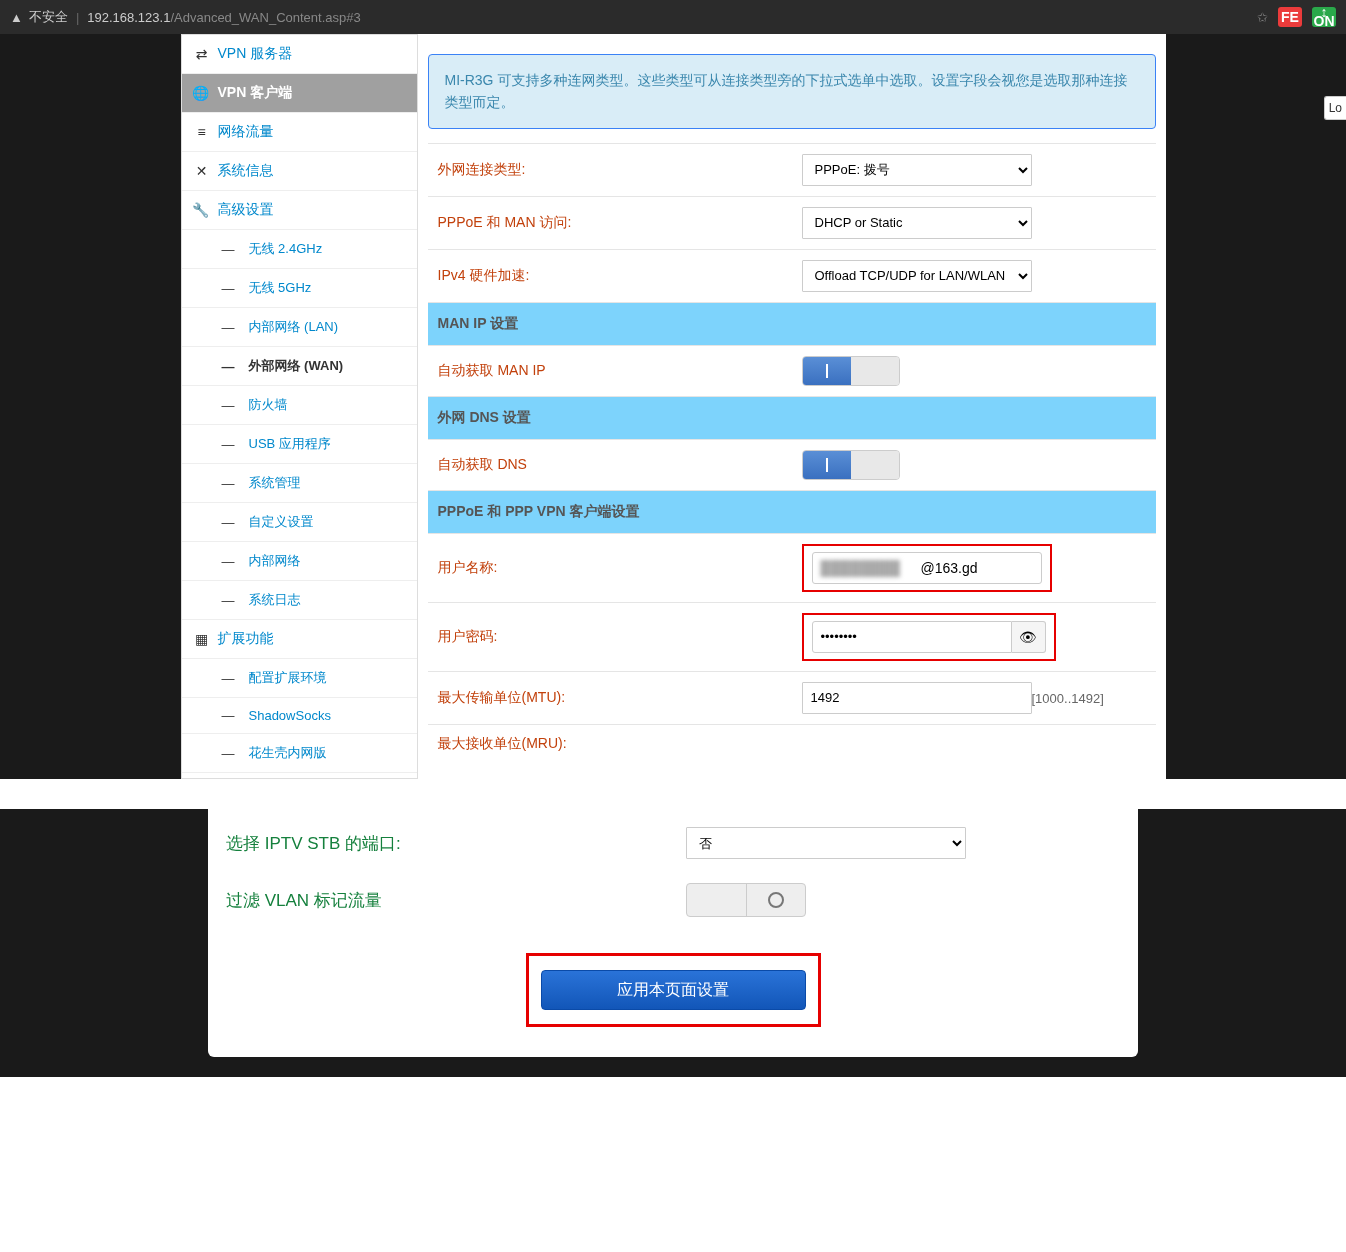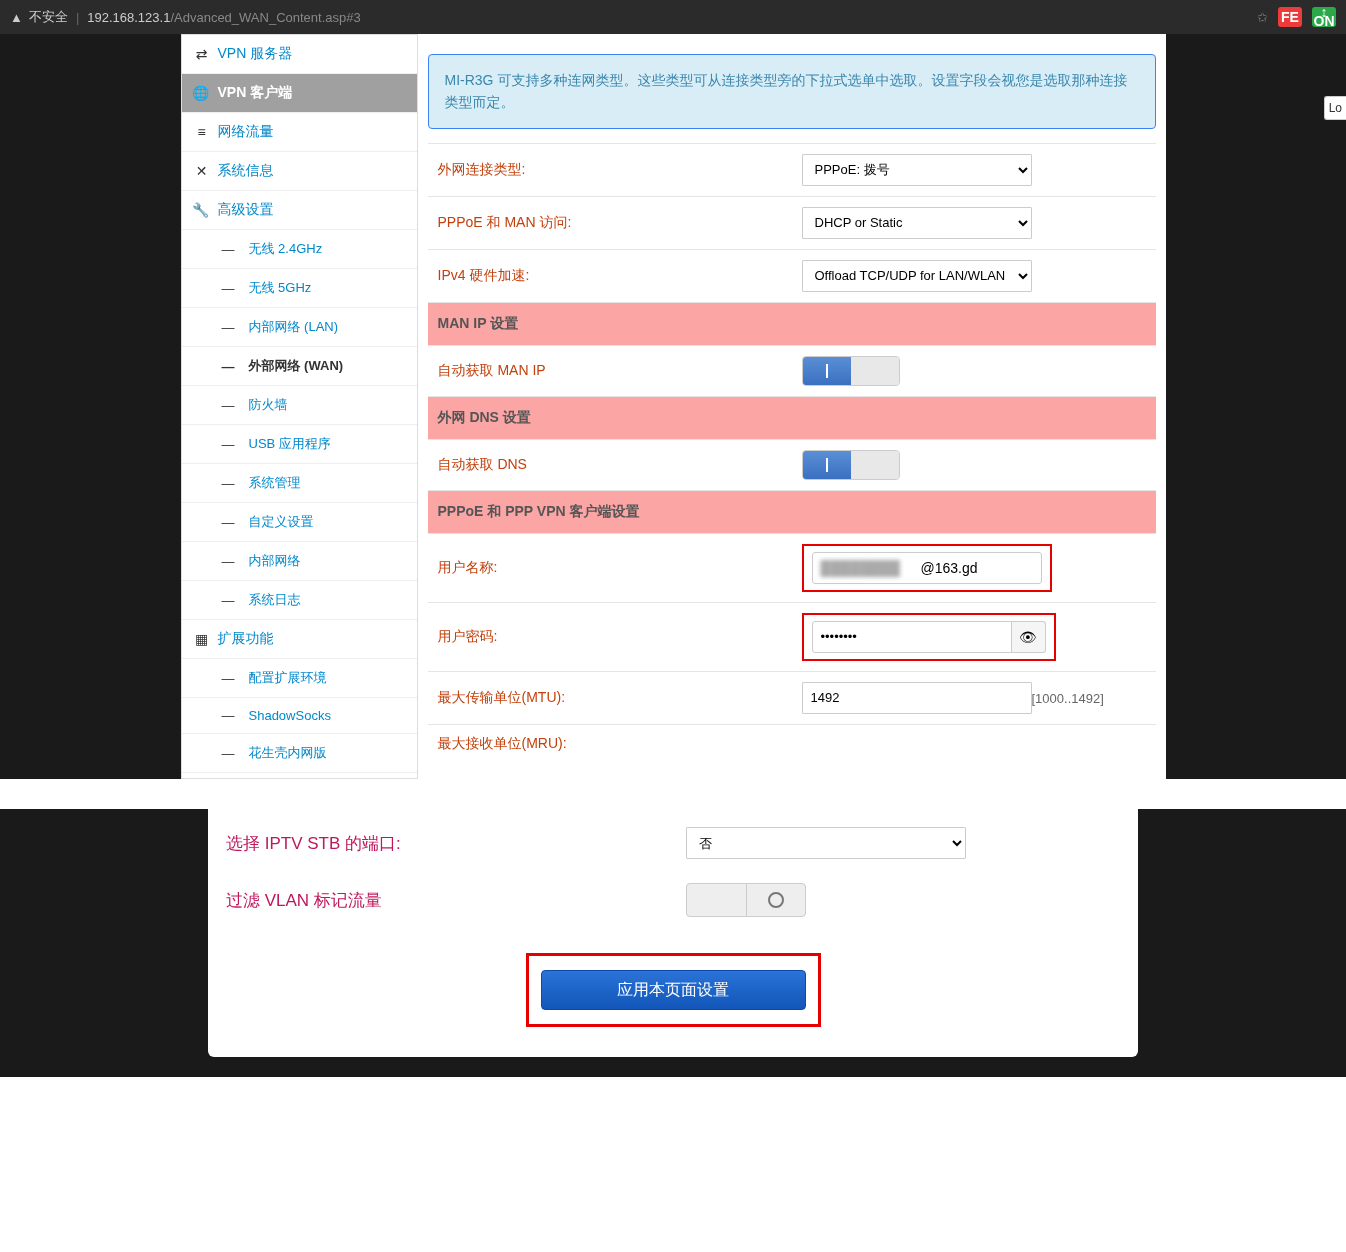--- a/index.html
+++ b/index.html
@@ -22,40 +22,40 @@
 .sidebar li.active a { background: #a0a0a0; color: #fff; font-weight: bold; }
 .sidebar li.sub a { padding-left: 40px; font-size: 13px; color: #0088cc; }
 .sidebar li.sub .dash { color: #333; margin-right: 6px; }
 .sidebar li.sub.selected a { font-weight: bold; color: #333; }
 .sidebar .cat-icon { width: 16px; display: inline-flex; justify-content: center; color: #333; }
 .sidebar li.active .cat-icon { color: #fff; }
 .content { flex: 1; padding: 0 10px; overflow-y: auto; }
 .info-box { background: #d9edf7; border: 1px solid #3b82f6; color: #3a87ad; padding: 14px 16px; border-radius: 4px; margin-bottom: 14px; margin-top: 20px; line-height: 1.6; }
 .form-table { width: 100%; border-collapse: collapse; }
 .form-table tr { border-top: 1px solid #e5e5e5; }
-.form-table tr.section-head td { background: #fca5a5; font-weight: bold; padding: 12px 10px; color: #555; }
+.form-table tr.section-head td { background: #7dd3fc; font-weight: bold; padding: 12px 10px; color: #555; }
 .form-table td { padding: 10px; vertical-align: middle; }
 .form-table td.label { width: 50%; font-weight: normal; color: #c2410c; margin-top: 15px; }
 .form-table td.control { width: 50%; }
 select, input[type=text], input[type=password] { width: 230px; height: 32px; border: 1px solid #ccc; border-radius: 1px; padding: 0 8px; font-size: 13px; background: #fff; }
 .inline-hint { color: #666; font-size: 13px; }
 .toggle { width: 98px; height: 30px; border: 1px solid #ccc; border-radius: 4px; display: inline-flex; overflow: hidden; background: #f0f0f0; }
 .toggle .half { flex: 1; display: flex; align-items: center; justify-content: center; }
 .toggle.on .half.left { background: linear-gradient(#5a8fd6, #3a70c0); color: #fff; }
 .toggle.on .half.right { background: #e8e8e8; }
 .toggle .bar { width: 2px; height: 14px; background: #fff; }
 .red-box { border: 2px solid #e60000; padding: 6px 8px; display: inline-block; }
 .pw-wrap { display: inline-flex; }
 .pw-wrap input { border-radius: 3px 0 0 3px; width: 200px; }
 .pw-wrap .eye { width: 34px; height: 32px; border: 1px solid #ccc; border-left: none; border-radius: 0 3px 3px 0; display: flex; align-items: center; justify-content: center; background: #f5f5f5; cursor: pointer; }
 .gap { height: 30px; background: #fff; }
 .bottom-wrap { background: #1a1a1a; display: flex; justify-content: center; padding-bottom: 20px; }
 .bottom-panel { background: #fff; width: 930px; padding: 6px 18px 30px; border-radius: 0 0 6px 6px; }
 .bottom-row { display: flex; align-items: center; padding: 12px 0; }
-.bottom-row .lbl { width: 460px; font-size: 17px; color: #be185d; }
+.bottom-row .lbl { width: 460px; font-size: 17px; color: #15803d; }
 .bottom-row select { width: 280px; height: 32px; }
 .bottom-toggle { width: 120px; height: 34px; border: 1px solid #ccc; border-radius: 4px; display: inline-flex; background: #eee; }
 .bottom-toggle .h { flex: 1; display: flex; align-items: center; justify-content: center; }
 .bottom-toggle .h.r { border-left: 1px solid #ccc; }
 .apply-row { display: flex; justify-content: center; margin-top: 24px; }
 .apply-red-box { border: 3px solid #e60000; padding: 14px 12px; }
 .apply-btn { width: 265px; height: 40px; background: linear-gradient(#2a73d8, #1256b8); color: #fff; border: 1px solid #0a4aa8; border-radius: 4px; font-size: 16px; cursor: pointer; }
 .username-blur { filter: blur(2px); color: #aaa; display: inline-block; width: 100px; }
 </style>
 </head>

